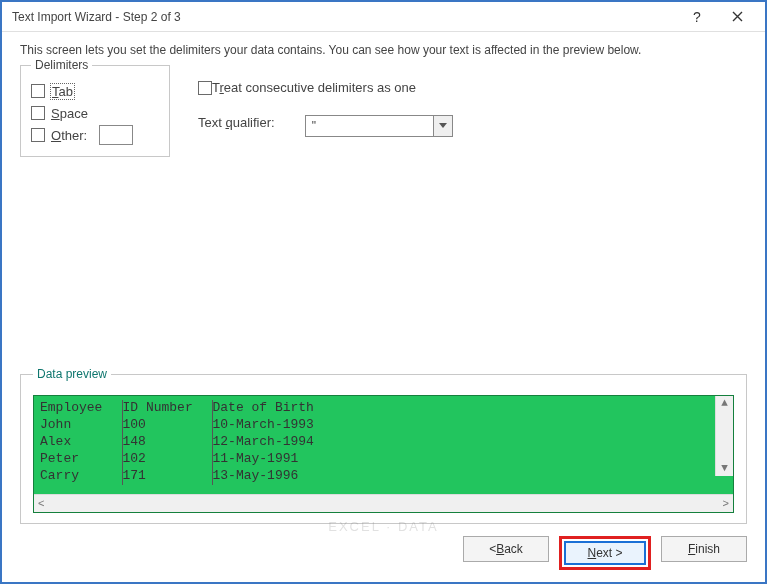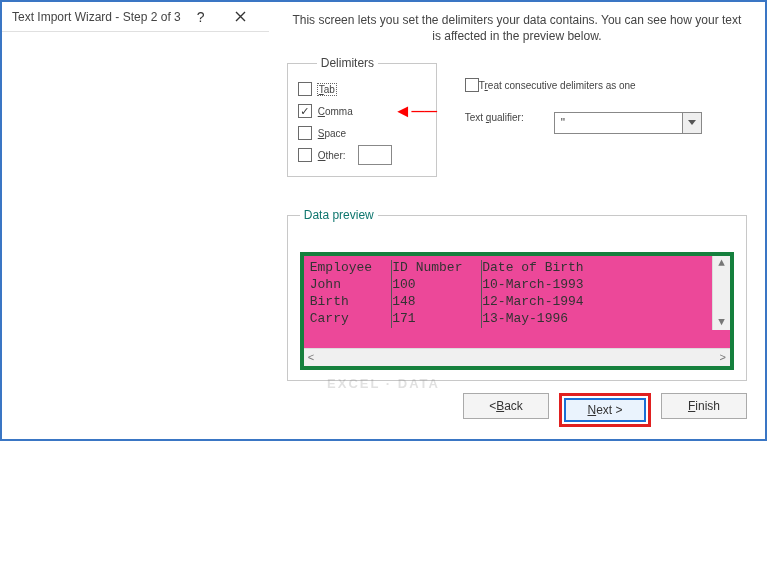--- a/index.html
+++ b/index.html
@@ -4,26 +4,26 @@
 <style>
   * { box-sizing: border-box; }
   body {
     margin: 0;
     font-family: "Segoe UI", Tahoma, sans-serif;
     font-size: 12px;
     background: #fff;
   }
   .window {
     width: 767px;
-    height: 441px;
+    height: 584px;
     border: 2px solid #3a76c4;
     background: #fff;
     position: relative;
     display: flex;
-    flex-direction: row;
+    flex-direction: column;
   }
   .titlebar {
     height: 30px;
     background: #fff;
     display: flex;
     align-items: center;
     padding: 0 8px 0 10px;
     color: #444;
     border-bottom: 1px solid #e0e0e0;
   }
@@ -40,38 +40,35 @@
   .body {
     flex: 1;
     padding: 10px 18px 12px 18px;
     color: #444;
     display: flex;
     flex-direction: column;
   }
   .intro {
     font-size: 12px;
     line-height: 1.35;
-    margin-bottom: 12px;
-    text-align: center;
   }
   .top-row {
     display: flex;
     gap: 28px;
   }
   fieldset.delims {
     border: 1px solid #c8c8c8;
     padding: 8px 10px 10px 10px;
     margin: 0;
     width: 150px;
   }
   fieldset.delims legend {
     font-size: 12px;
     padding: 0 4px;
     color: #444;
-    margin-left: 19px;
   }
   .chk-row {
     display: flex;
     align-items: center;
     height: 22px;
     gap: 6px;
     position: relative;
   }
   .cbox {
     width: 14px;
@@ -82,21 +79,21 @@
     align-items: center;
     justify-content: center;
     font-size: 11px;
     color: #333;
     line-height: 1;
   }
   .cbox.checked::after {
     content: "✓";
     font-size: 11px;
   }
-  .chk-label { font-size: 10px; }
+  .chk-label { font-size: 13px; }
   .chk-label span.u { text-decoration: underline; }
   .chk-label.dotted {
     outline: 1px dotted #666;
     outline-offset: 0px;
     padding: 0 1px;
   }
   .other-input {
     width: 34px;
     height: 20px;
     border: 1px solid #888;
@@ -157,26 +154,25 @@
     border: 1px solid #c8c8c8;
     padding: 14px 12px 10px 12px;
     margin: 0 0 8px 0;
   }
   fieldset.preview legend {
     font-size: 12px;
     padding: 0 4px;
     color: #0f766e;
   }
   .preview-box {
-    border: 4px solid #15803d;
-    background: #ec4899;
+    border: 1px solid #15803d;
+    background: #22c55e;
     display: flex;
     flex-direction: column;
     height: 118px;
-    margin-top: 16px;
   }
   .preview-grid {
     flex: 1;
     padding: 4px 0 0 6px;
     font-family: "Courier New", monospace;
     font-size: 13px;
     color: #333;
     position: relative;
     overflow: hidden;
   }
@@ -249,21 +245,21 @@
     height: 24px;
   }
   .watermark {
     position: absolute;
     bottom: 48px;
     left: 50%;
     transform: translateX(-50%);
     color: rgba(120,120,120,0.22);
     font-size: 13px;
     letter-spacing: 2px;
-    font-weight: 700;
+    font-weight: 400;
     pointer-events: none;
     text-align: center;
   }
 </style>
 </head>
 <body>
 
 <div class="window">
 
   <div class="titlebar">
@@ -284,25 +280,20 @@
 
       <fieldset class="delims">
         <legend>Delimiters</legend>
 
         <div class="chk-row">
           <span class="cbox"></span>
           <span class="chk-label dotted"><span class="u">T</span>ab</span>
         </div>
 
 
-        <div class="chk-row">
-          <span class="cbox checked"></span>
-          <span class="chk-label"><span class="u">C</span>omma</span>
-          <span class="arrow">◄──</span>
-        </div>
 
         <div class="chk-row">
           <span class="cbox"></span>
           <span class="chk-label"><span class="u">S</span>pace</span>
         </div>
 
         <div class="chk-row">
           <span class="cbox"></span>
           <span class="chk-label"><span class="u">O</span>ther:</span>
           <span class="other-input"></span>
@@ -343,23 +334,28 @@
               <td class="c0">Employee</td>
               <td class="c1">ID Number</td>
               <td>Date of Birth</td>
             </tr>
             <tr>
               <td class="c0">John</td>
               <td class="c1">100</td>
               <td>10-March-1993</td>
             </tr>
             <tr>
-              <td class="c0">Birth</td>
+              <td class="c0">Alex</td>
               <td class="c1">148</td>
               <td>12-March-1994</td>
+            </tr>
+            <tr>
+              <td class="c0">Peter</td>
+              <td class="c1">102</td>
+              <td>11-May-1991</td>
             </tr>
             <tr>
               <td class="c0">Carry</td>
               <td class="c1">171</td>
               <td>13-May-1996</td>
             </tr>
           </tbody>
             </table>
           <div class="vscroll">
             <span class="scroll-arrow">▲</span>

